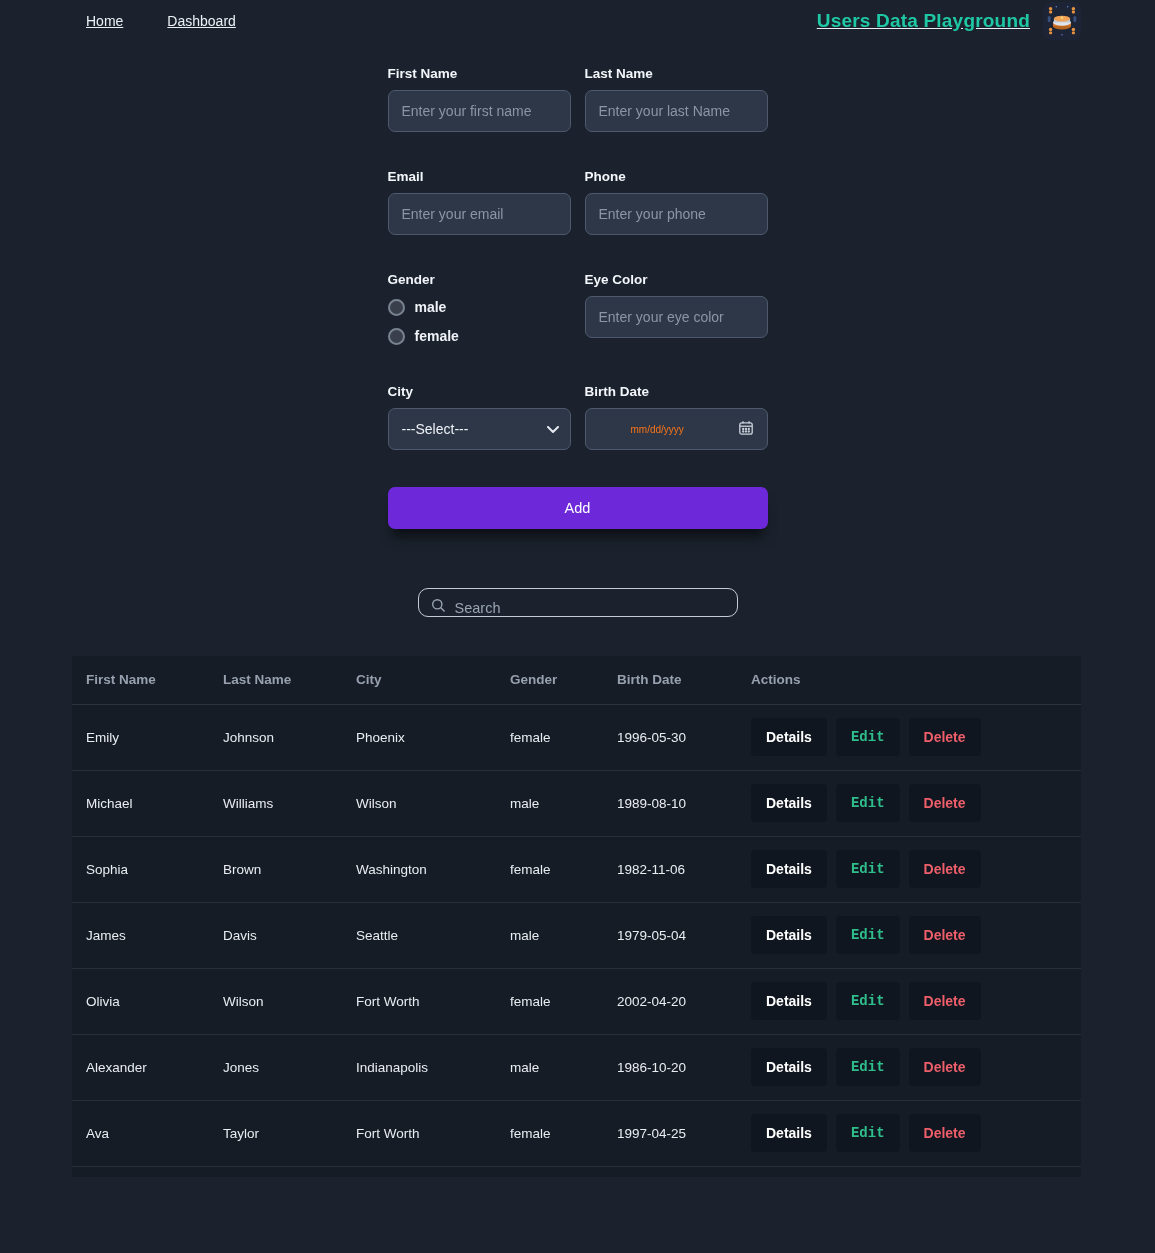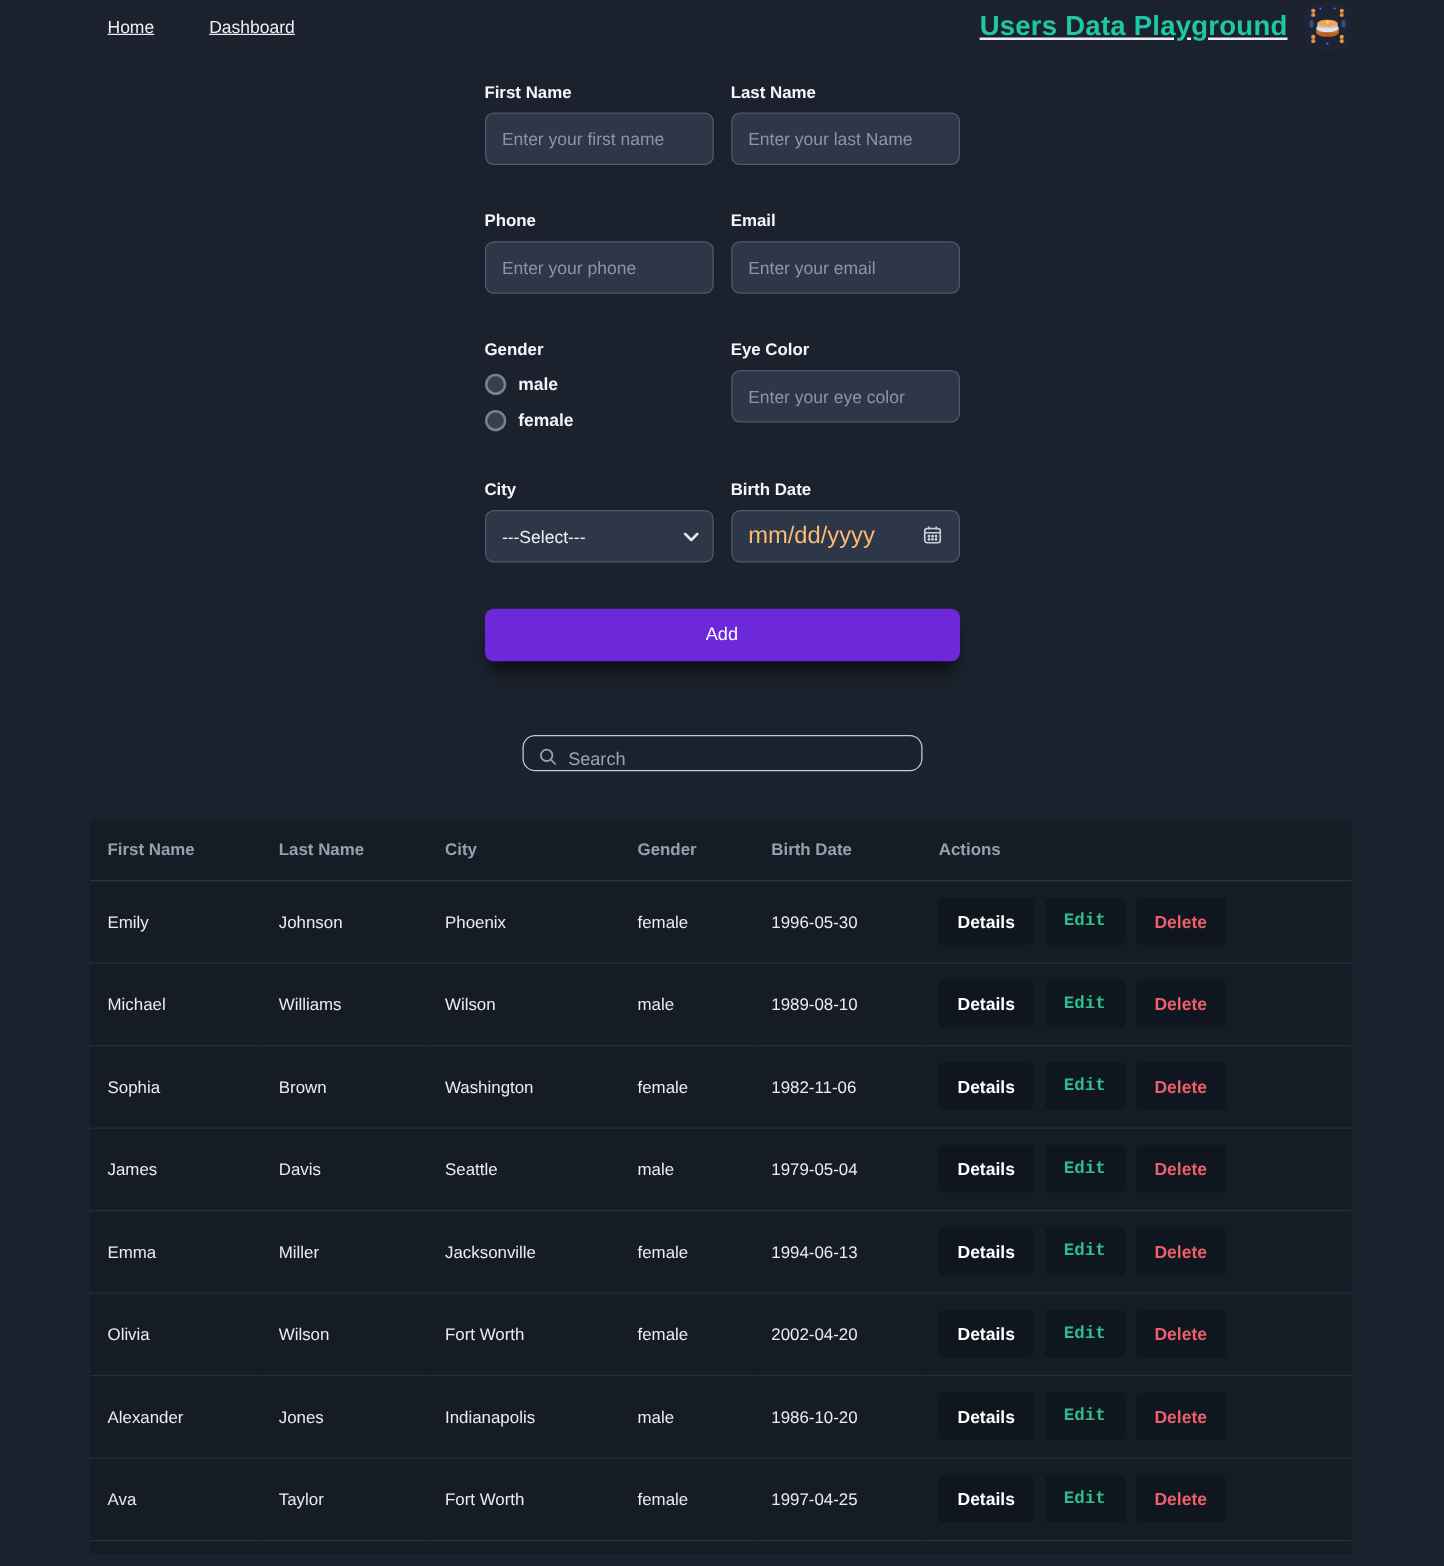--- a/index.html
+++ b/index.html
@@ -31,21 +31,21 @@
   }
   .nav-right {
     margin-left: auto;
     display: flex;
     align-items: center;
     gap: 13px;
   }
   .app-title {
     color: #1fc8a5;
     font-weight: 700;
-    font-size: 22px;
+    font-size: 19px;
     letter-spacing: .2px;
   }
   .logo { width: 38px; height: 38px; display: block; }
 
   
   .main { padding-top: 24px; }
   .form-wrap { width: 380px; margin: 0 auto; }
   .form-grid {
     display: grid;
     grid-template-columns: 1fr 1fr;
@@ -105,21 +105,21 @@
     transform: translateY(-50%);
     pointer-events: none;
   }
 
   .date-input {
     display: flex;
     align-items: center;
     justify-content: space-between;
     cursor: text;
   }
-  .date-text { color: #fdba74; font-size: 19px; }
+  .date-text { color: #f97316; font-size: 10px; margin-left: 32px; }
 
   .add-btn {
     margin-top: 37px;
     width: 100%;
     height: 42px;
     background: #6d28d9;
     color: #ffffff;
     font-weight: 400;
     font-size: 14.5px;
     border: none;
@@ -243,27 +243,27 @@
         <label class="field-label">First Name</label>
         <input class="input" type="text" placeholder="Enter your first name" style="">
       </div>
 
       <div>
         <label class="field-label">Last Name</label>
         <input class="input" type="text" placeholder="Enter your last Name" style="">
       </div>
 
       <div>
+        <label class="field-label">Email</label>
+        <input class="input" type="text" placeholder="Enter your email" style="">
+      </div>
+
+      <div>
         <label class="field-label">Phone</label>
         <input class="input" type="text" placeholder="Enter your phone" style="">
-      </div>
-
-      <div>
-        <label class="field-label">Email</label>
-        <input class="input" type="text" placeholder="Enter your email" style="">
       </div>
 
       <div>
         <label class="field-label">Gender</label>
         <label class="radio-row">
           <input type="radio" name="gender" style="">
           <span class="radio-label">male</span>
         </label>
         <label class="radio-row">
           <input type="radio" name="gender" style="">
@@ -402,34 +402,20 @@
         <td>1979-05-04</td>
         <td>
           <div class="actions-cell">
             <button class="action-btn btn-details">Details</button>
             <button class="action-btn btn-edit">Edit</button>
             <button class="action-btn btn-delete">Delete</button>
           </div>
         </td>
       </tr>
 
-      <tr>
-        <td>Emma</td>
-        <td>Miller</td>
-        <td>Jacksonville</td>
-        <td>female</td>
-        <td>1994-06-13</td>
-        <td>
-          <div class="actions-cell">
-            <button class="action-btn btn-details">Details</button>
-            <button class="action-btn btn-edit">Edit</button>
-            <button class="action-btn btn-delete">Delete</button>
-          </div>
-        </td>
-      </tr>
 
       <tr>
         <td>Olivia</td>
         <td>Wilson</td>
         <td>Fort Worth</td>
         <td>female</td>
         <td>2002-04-20</td>
         <td>
           <div class="actions-cell">
             <button class="action-btn btn-details">Details</button>

